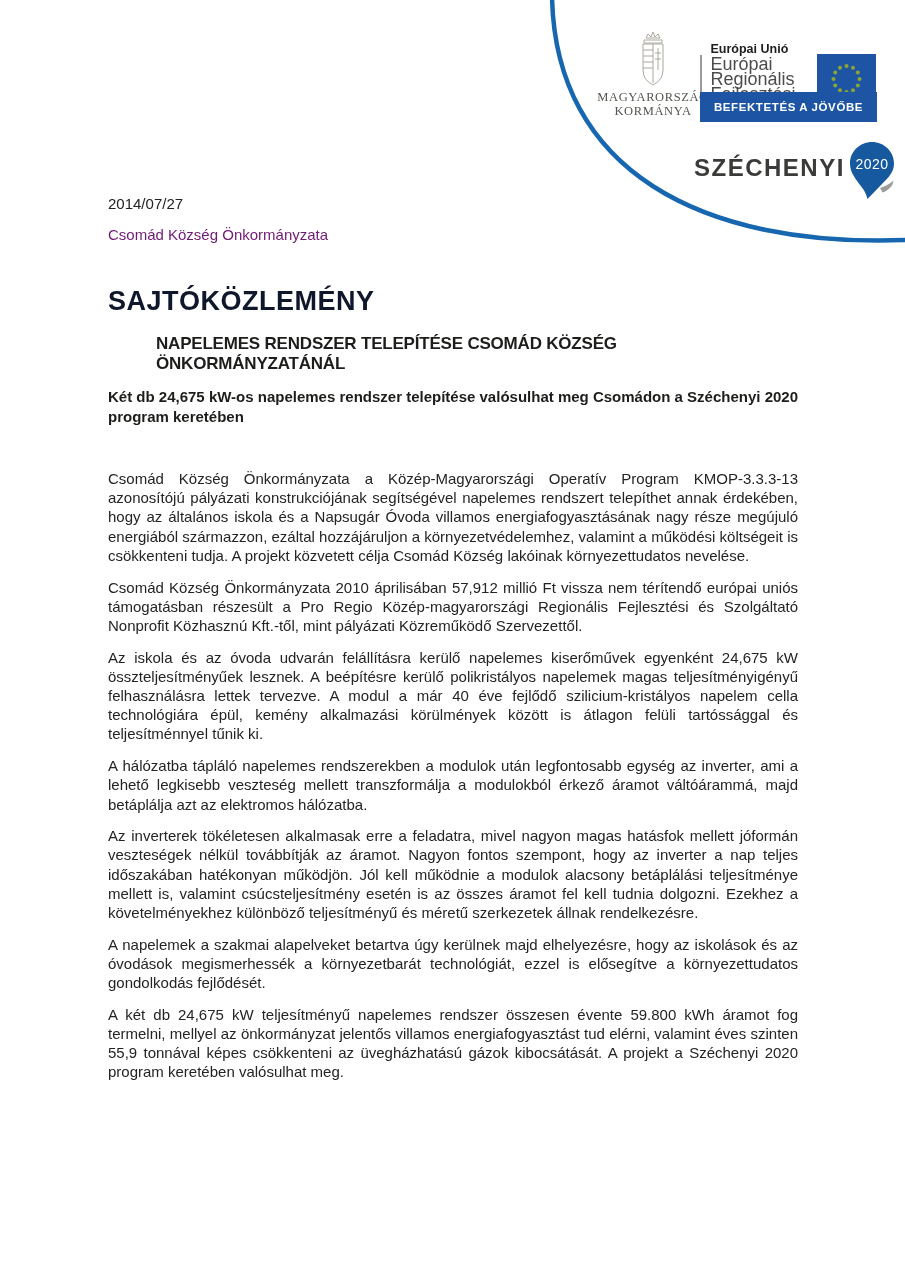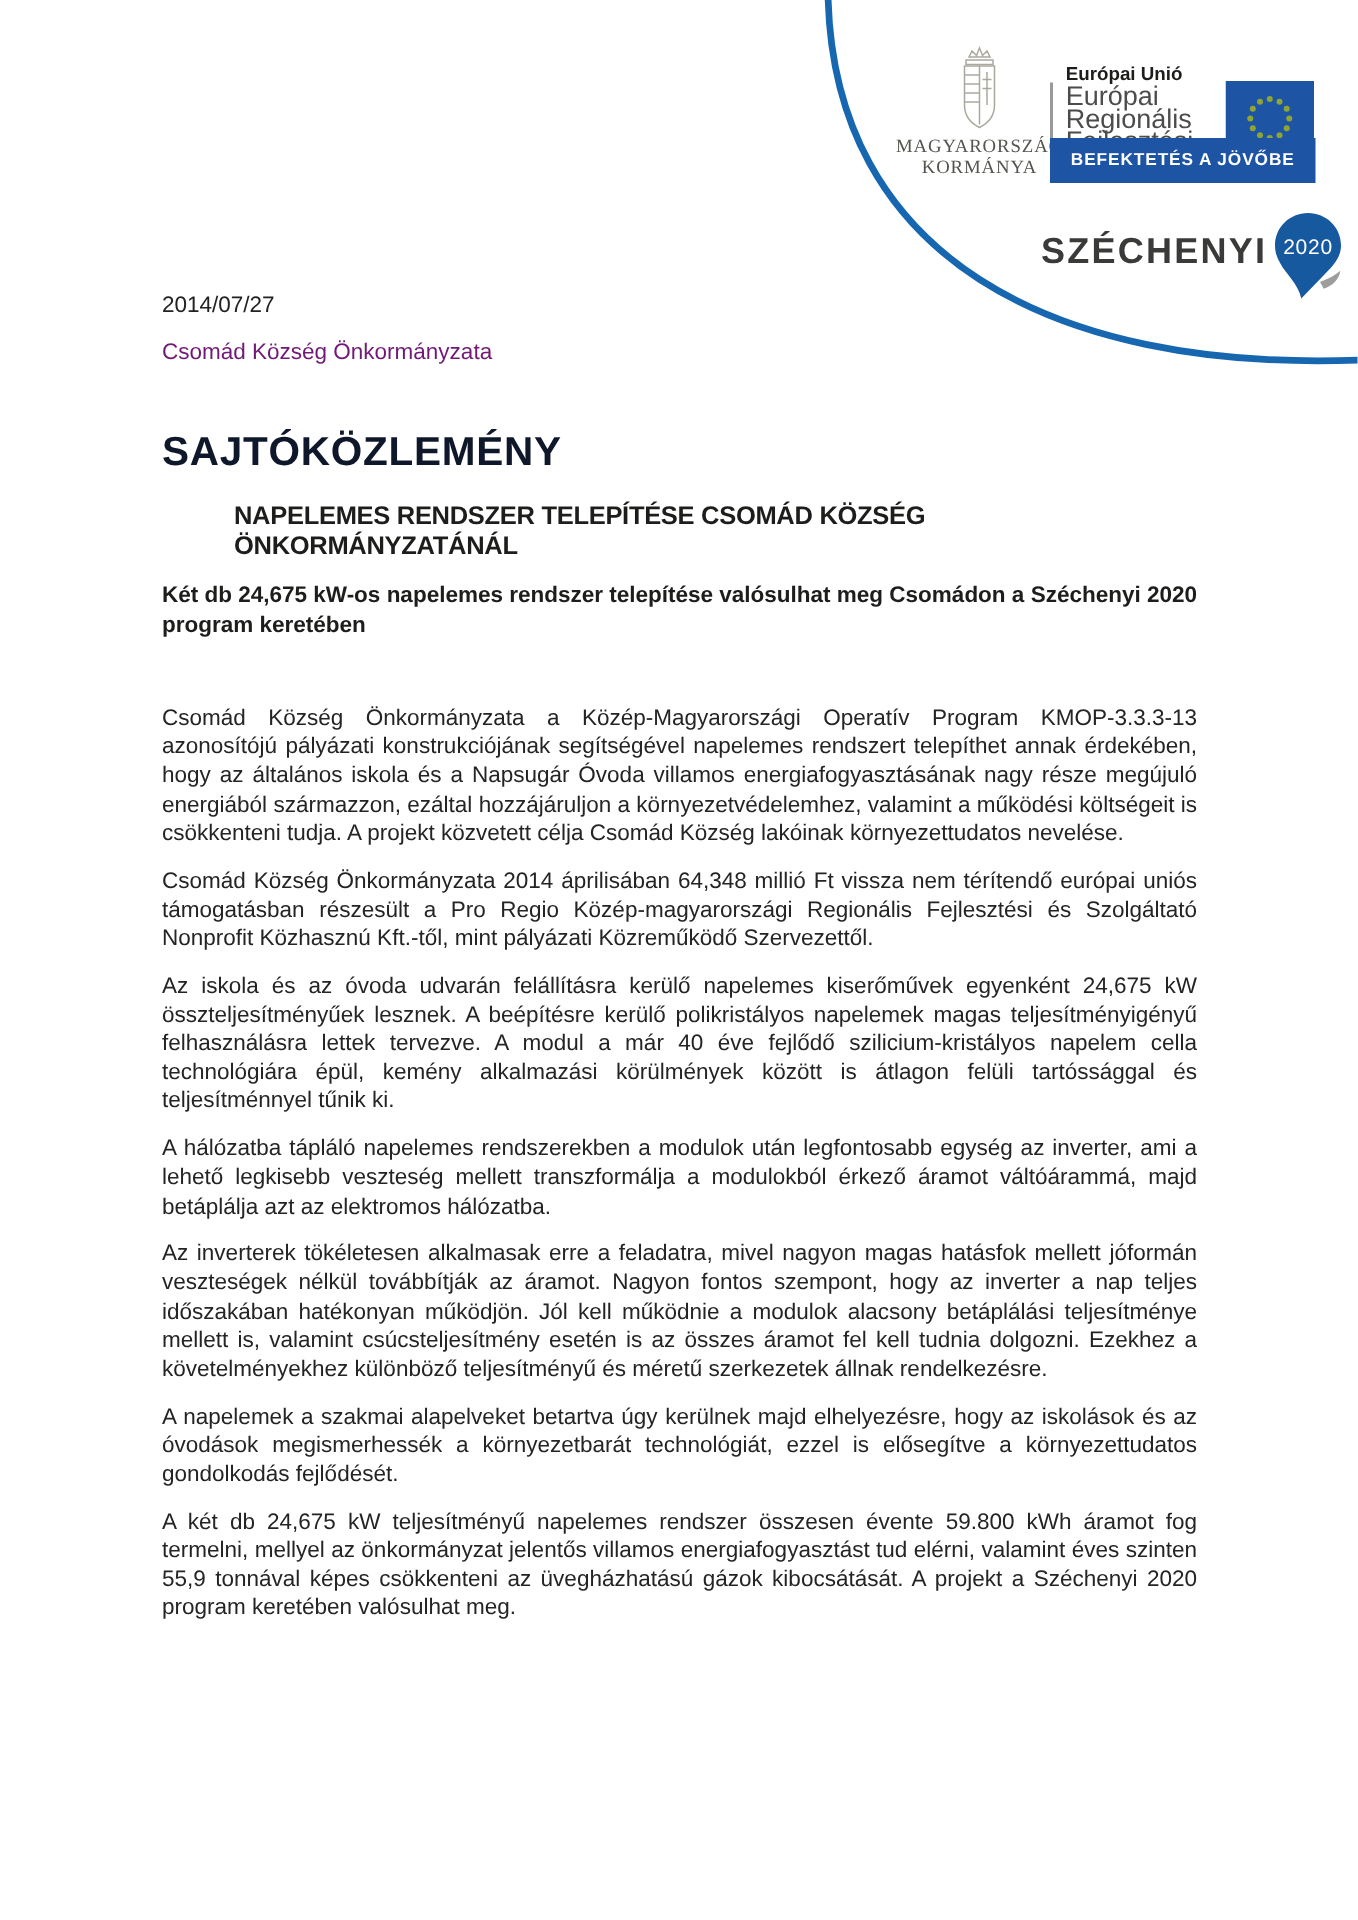--- a/index.html
+++ b/index.html
@@ -120,19 +120,19 @@
 </div>
 
 <div class="doc">
   <div class="doc-date">2014/07/27</div>
   <div class="doc-org">Csomád Község Önkormányzata</div>
   <div class="doc-title">SAJTÓKÖZLEMÉNY</div>
   <div class="doc-subtitle">NAPELEMES RENDSZER TELEPÍTÉSE CSOMÁD KÖZSÉG ÖNKORMÁNYZATÁNÁL</div>
   <div class="doc-lead">Két db 24,675 kW-os napelemes rendszer telepítése valósulhat meg Csomádon a Széchenyi 2020 program keretében</div>
 
   <p class="body-par first">Csomád Község Önkormányzata a Közép-Magyarországi Operatív Program KMOP-3.3.3-13 azonosítójú pályázati konstrukciójának segítségével napelemes rendszert telepíthet annak érdekében, hogy az általános iskola és a Napsugár Óvoda villamos energiafogyasztásának nagy része megújuló energiából származzon, ezáltal hozzájáruljon a környezetvédelemhez, valamint a működési költségeit is csökkenteni tudja. A projekt közvetett célja Csomád Község lakóinak környezettudatos nevelése.</p>
-  <p class="body-par">Csomád Község Önkormányzata 2014 áprilisában 64,348 millió Ft vissza nem térítendő európai uniós támogatásban részesült a Pro Regio Közép-magyarországi Regionális Fejlesztési és Szolgáltató Nonprofit Közhasznú Kft.-től, mint pályázati Közreműködő Szervezettől.</p>
+  <p class="body-par">Csomád Község Önkormányzata 2010 áprilisában 57,912 millió Ft vissza nem térítendő európai uniós támogatásban részesült a Pro Regio Közép-magyarországi Regionális Fejlesztési és Szolgáltató Nonprofit Közhasznú Kft.-től, mint pályázati Közreműködő Szervezettől.</p>
   <p class="body-par">Az iskola és az óvoda udvarán felállításra kerülő napelemes kiserőművek egyenként 24,675 kW összteljesítményűek lesznek. A beépítésre kerülő polikristályos napelemek magas teljesítményigényű felhasználásra lettek tervezve. A modul a már 40 éve fejlődő szilicium-kristályos napelem cella technológiára épül, kemény alkalmazási körülmények között is átlagon felüli tartóssággal és teljesítménnyel tűnik ki.</p>
   <p class="body-par">A hálózatba tápláló napelemes rendszerekben a modulok után legfontosabb egység az inverter, ami a lehető legkisebb veszteség mellett transzformálja a modulokból érkező áramot váltóárammá, majd betáplálja azt az elektromos hálózatba.</p>
   <p class="body-par">Az inverterek tökéletesen alkalmasak erre a feladatra, mivel nagyon magas hatásfok mellett jóformán veszteségek nélkül továbbítják az áramot. Nagyon fontos szempont, hogy az inverter a nap teljes időszakában hatékonyan működjön. Jól kell működnie a modulok alacsony betáplálási teljesítménye mellett is, valamint csúcsteljesítmény esetén is az összes áramot fel kell tudnia dolgozni. Ezekhez a követelményekhez különböző teljesítményű és méretű szerkezetek állnak rendelkezésre.</p>
   <p class="body-par">A napelemek a szakmai alapelveket betartva úgy kerülnek majd elhelyezésre, hogy az iskolások és az óvodások megismerhessék a környezetbarát technológiát, ezzel is elősegítve a környezettudatos gondolkodás fejlődését.</p>
   <p class="body-par">A két db 24,675 kW teljesítményű napelemes rendszer összesen évente 59.800 kWh áramot fog termelni, mellyel az önkormányzat jelentős villamos energiafogyasztást tud elérni, valamint éves szinten 55,9 tonnával képes csökkenteni az üvegházhatású gázok kibocsátását. A projekt a Széchenyi 2020 program keretében valósulhat meg.</p>
 </div>
 
 </body></html>

